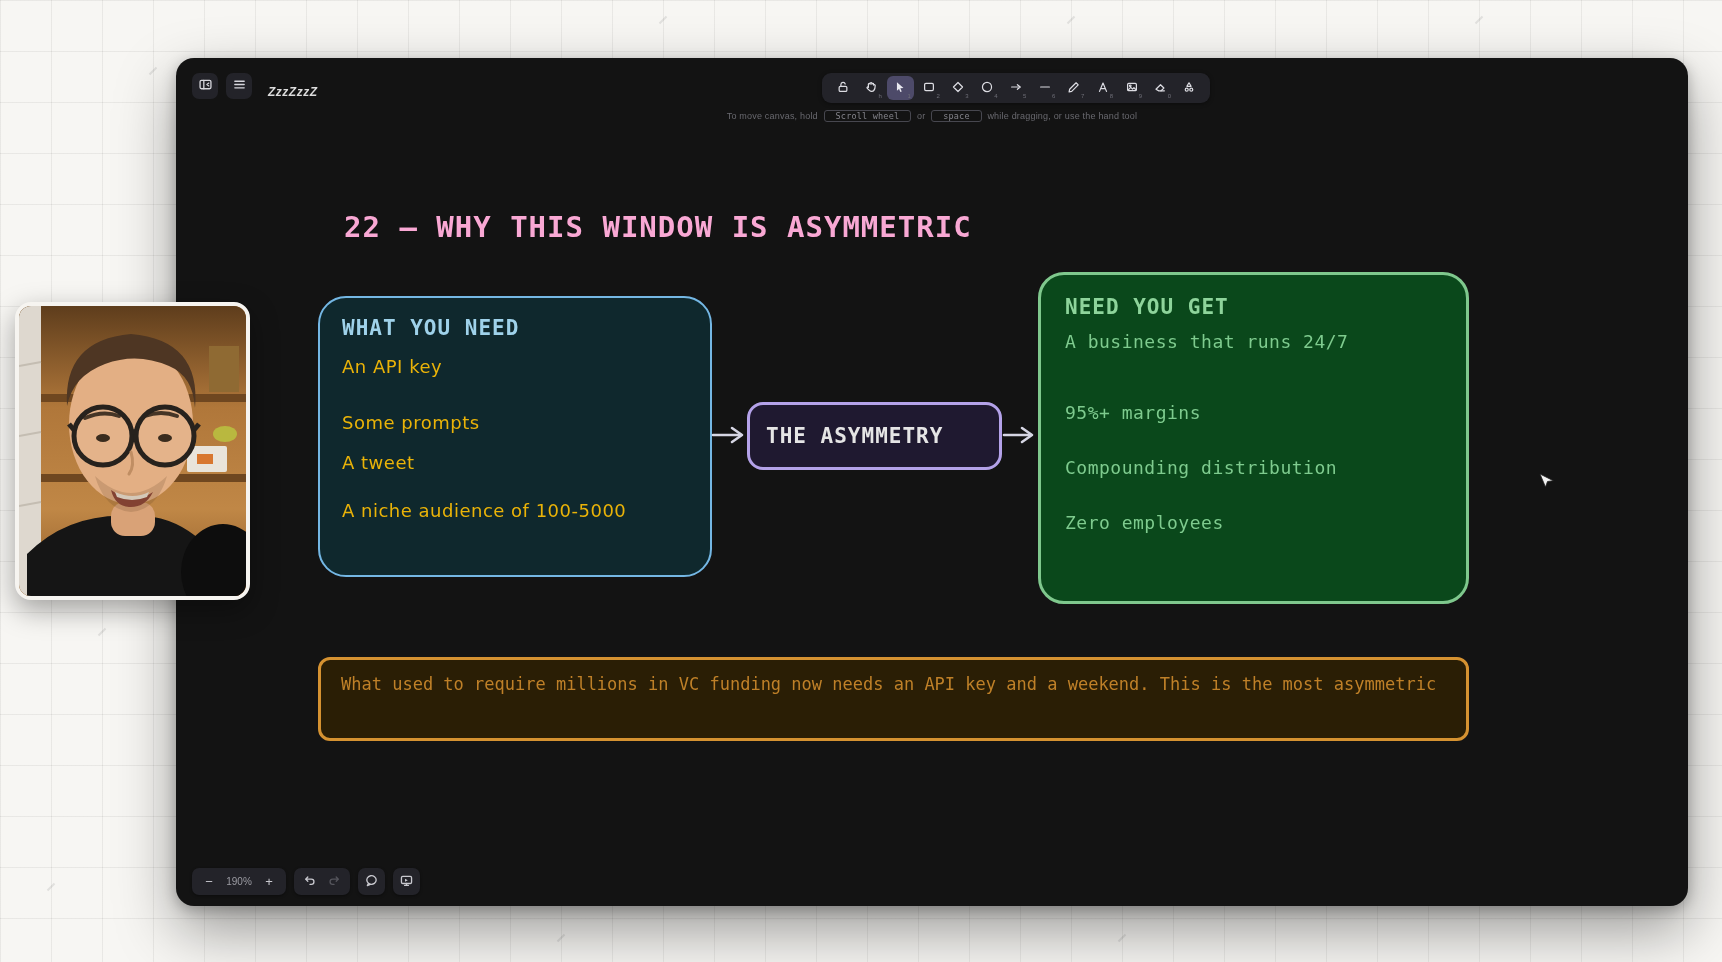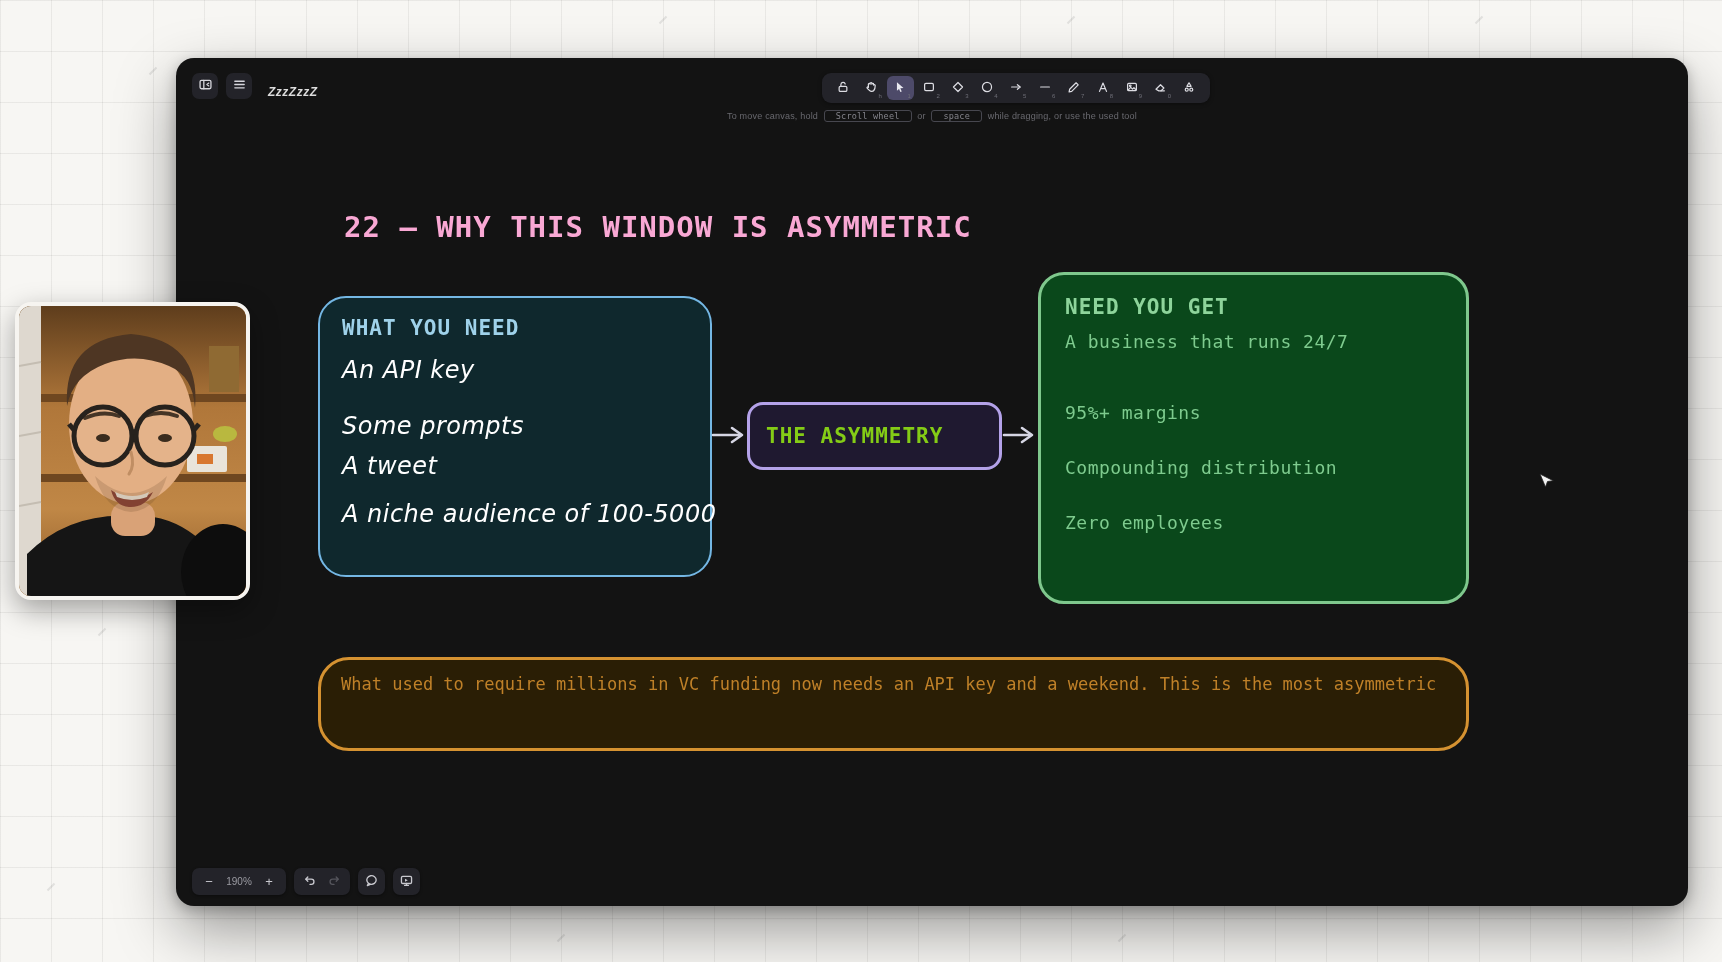--- a/index.html
+++ b/index.html
@@ -70,48 +70,48 @@
   .need-box{
     left:142px; top:238px; width:394px; height:281px;
     background:#0f282d; border:2.5px solid #74b7e4; border-radius:28px;text-align:right;
   }
   .need-box .box-header{
     position:absolute; left:22px; top:18px;
     font-family:"DejaVu Sans Mono", monospace; font-weight:bold; font-size:21px;
     color:#9fd2ea; letter-spacing:1px;
   }
   .need-item{
-    position:absolute; left:22px; font-family:"DejaVu Sans", sans-serif; font-style:italic;
-    font-size:24px; color:#ffffff; letter-spacing:0.5px; white-space:nowrap;
+    position:absolute; left:22px; font-family:"DejaVu Sans", sans-serif; 
+    font-size:18px; color:#eab308; letter-spacing:0.5px; white-space:nowrap;
   }
   .asym-box{
     left:571px; top:344px; width:255px; height:68px;
     background:#1f1930; border:3px solid #b4a2e9; border-radius:16px;
     display:flex; align-items:center; padding-left:16px;
   }
   .asym-box .box-label{
     font-family:"DejaVu Sans Mono", monospace; font-weight:bold; font-size:21px;
-    color:#84cc16; letter-spacing:1px; white-space:nowrap;
+    color:#e5e5e5; letter-spacing:1px; white-space:nowrap;
   }
   .get-box{
     left:862px; top:214px; width:431px; height:332px;
     background:#0a481b; border:3px solid #7fc88d; border-radius:26px;
   }
   .get-box .box-header{
     position:absolute; left:24px; top:20px;
     font-family:"DejaVu Sans Mono", monospace; font-weight:bold; font-size:21px;
     color:#8ed49b; letter-spacing:1px;
   }
   .get-item{
     position:absolute; left:24px; font-family:"DejaVu Sans Mono", monospace;
     font-size:18px; color:#7ecb8e; letter-spacing:0.5px; white-space:nowrap;
   }
   .quote-box{
-    left:142px; top:599px; width:1151px; height:94px;
-    background:#2a1e05; border:3px solid #d59231; border-radius:31px;
+    left:142px; top:599px; width:1151px; height:84px;
+    background:#2a1e05; border:3px solid #d59231; border-radius:12px;
     overflow:hidden;
     text-decoration:underline;
   }
   .quote-box .quote-text{
     position:absolute; left:20px; top:14px; width:1115px;
     font-family:"DejaVu Sans Mono", monospace; font-size:17px; color:#bf8028;
     white-space:nowrap; overflow:hidden;
   }
   .arrows-overlay{ position:absolute; left:0; top:0; width:1512px; height:848px; pointer-events:none; }
 
@@ -297,21 +297,21 @@
       </span>
       <span class="shortcut"></span>
     </button>
   </div>
 
   <div class="hint-bar">
     <span>To move canvas, hold</span>
     <span class="kbd">Scroll wheel</span>
     <span>or</span>
     <span class="kbd">space</span>
-    <span>while dragging, or use the used tool</span>
+    <span>while dragging, or use the hand tool</span>
   </div>
 
   <div class="c-title">22 — WHY THIS WINDOW IS ASYMMETRIC</div>
 
   <div class="box need-box">
     <div class="box-header">WHAT YOU NEED</div>
     <div class="need-item" style="top:58px;">An API key</div>
     <div class="need-item" style="top:106px;margin-top:8px;">Some prompts</div>
     <div class="need-item" style="top:154px;">A tweet</div>
     <div class="need-item" style="top:202px;">A niche audience of 100-5000</div>

